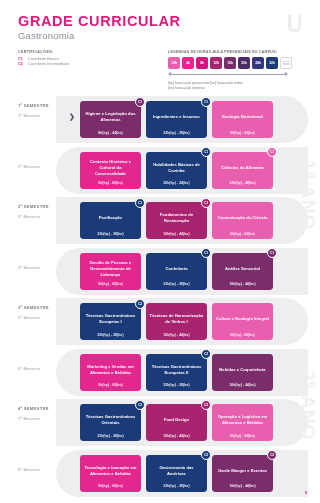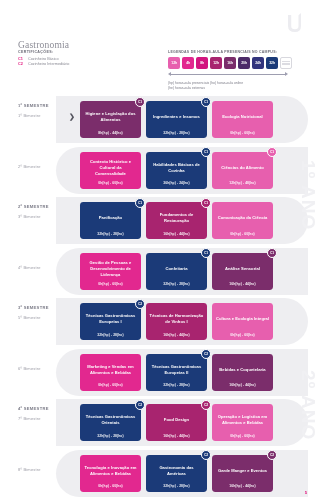--- a/index.html
+++ b/index.html
@@ -12,22 +12,22 @@
   }
 
   
   .header { position:absolute; left:0; top:0; width:320px; height:44px; }
   .title {
     position:absolute; left:18px; top:13px;
     font-size:14.5px; font-weight:bold; letter-spacing:.6px;
     color:#e3197f;
   }
   .subtitle {
-    position:absolute; left:18px; top:40px;
-    font-size:9.5px; color:#8c8c96; letter-spacing:.2px;font-family:Liberation Serif, serif;
+    position:absolute; left:18px; top:30px;
+    font-size:9.5px; color:#8c8c96; letter-spacing:.2px;
   }
   .logo { position:absolute; right:14px; top:12px; width:22px; height:24px; }
 
   
   .certs { position:absolute; left:18px; top:50px; }
   .certs-title {
     font-size:3.6px; font-weight:bold; color:#6d6d78;
     letter-spacing:.35px; margin-bottom:2.6px;
   }
   .cert-row { display:flex; align-items:center; gap:3px; margin-bottom:1.8px; }
@@ -142,20 +142,21 @@
 
   .page-num {
     position:absolute; right:13px; bottom:8px;
     font-size:4.2px; font-weight:bold; color:#e3197f;
   }
 </style>
 </head>
 <body>
 
 <div class="header">
+  <div class="title">GRADE CURRICULAR</div>
   <div class="subtitle">Gastronomia</div>
   <div class="logo">
     <svg viewBox="0 0 22 24" width="22" height="24">
       <path d="M4 3 L4 14 Q4 20 11 20 Q17 20 17 14 L17 1 L14.5 3.2 L14.5 14 Q14.5 17.3 11 17.3 Q7.2 17.3 7.2 14 L7.2 3 Z" fill="#ececf0"></path>
     </svg>
   </div>
 </div>
 
 <div class="certs">
   <div class="certs-title">CERTIFICAÇÕES:</div>

